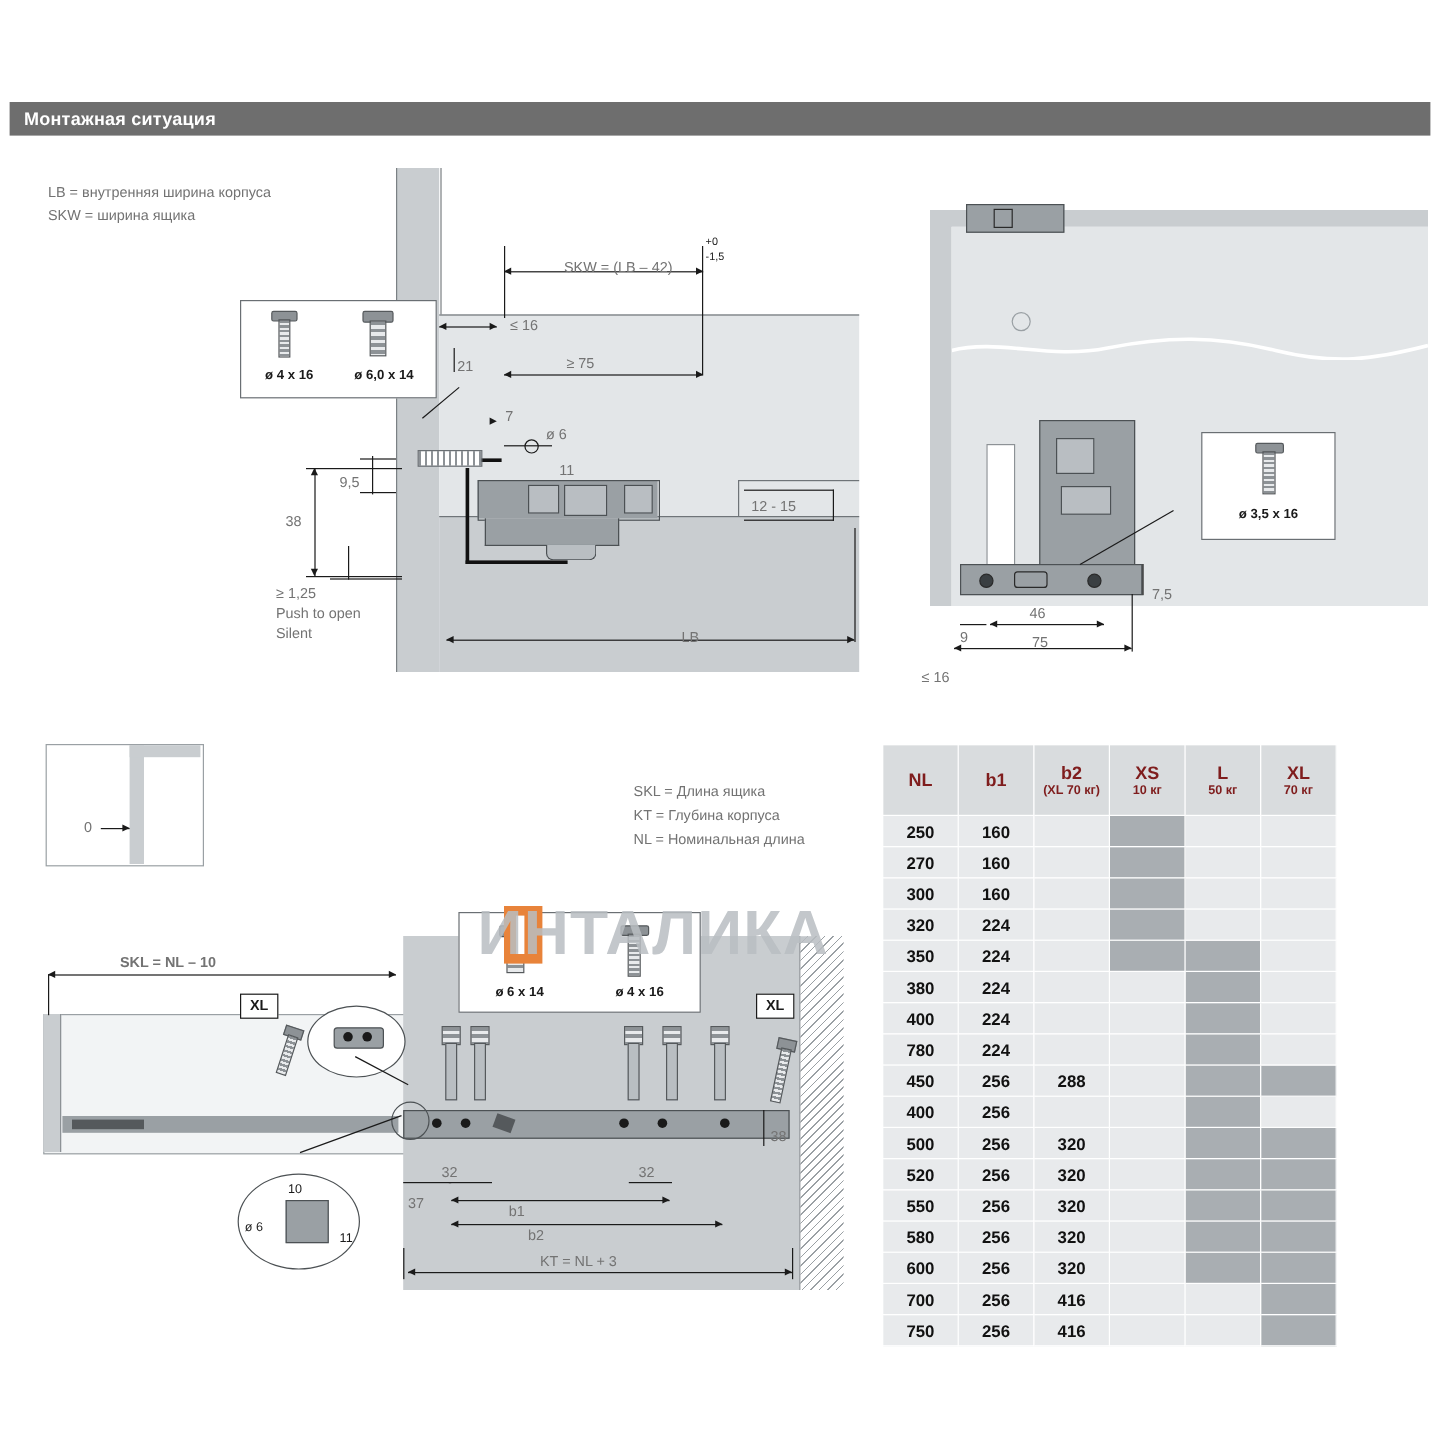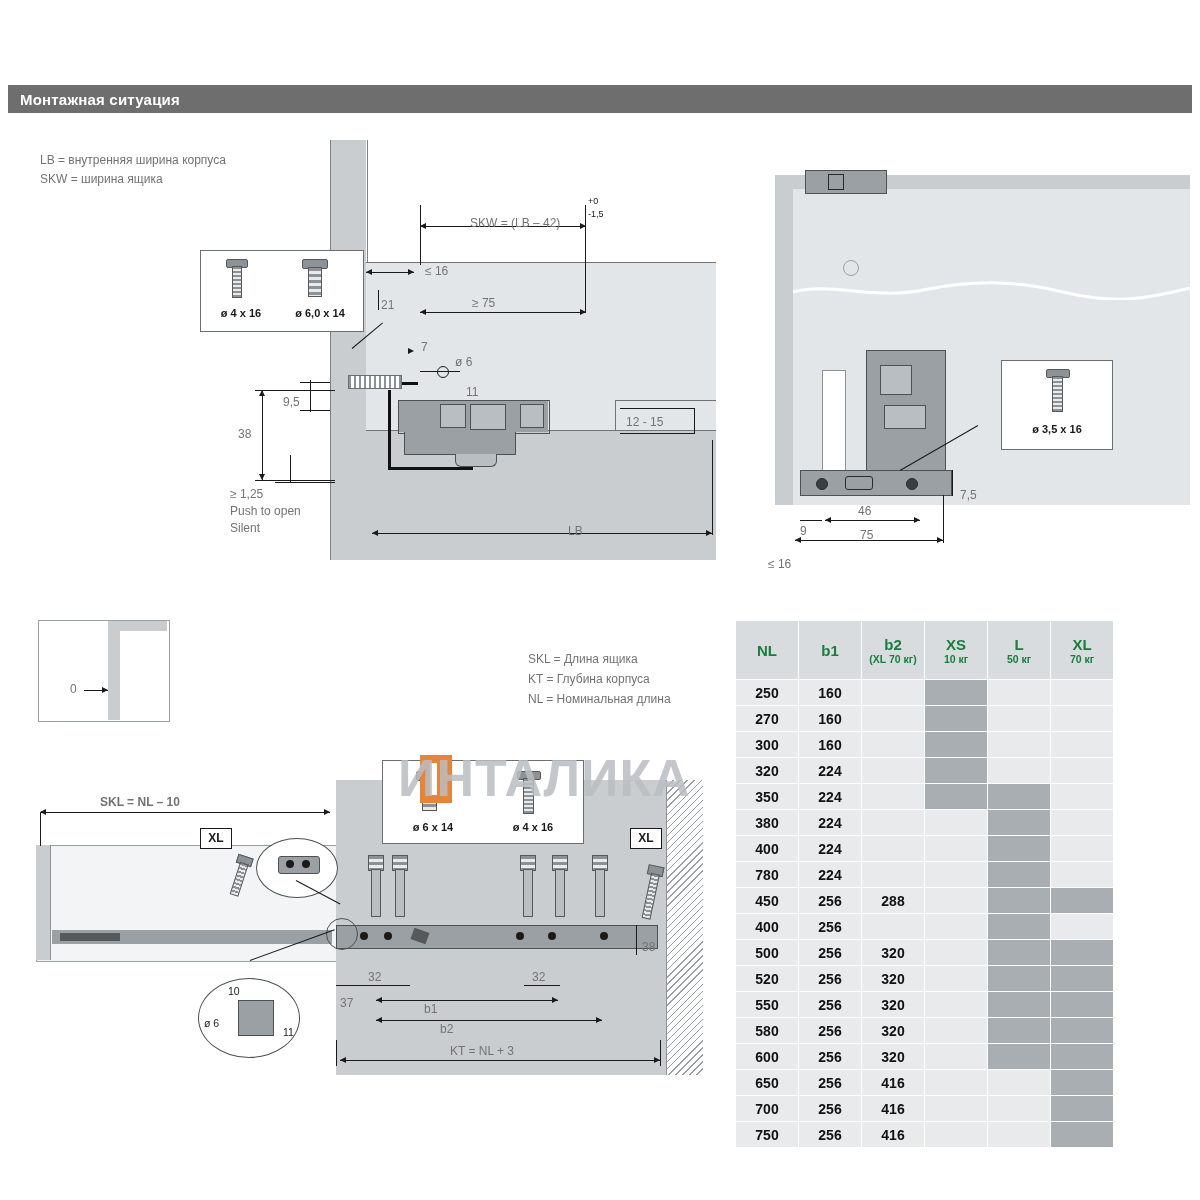--- a/index.html
+++ b/index.html
@@ -53,21 +53,21 @@
     font-size:13px;
   }
   .tbl th,.tbl td{
     border:1px solid #ffffff;
     text-align:center;
     padding:0;
     height:25px;
     width:62px;
   }
   .tbl th{
-    background:#d9dcde;font-weight:bold;font-size:15px;color:#15803d;
+    background:#d9dcde;font-weight:bold;font-size:15px;color:#7f1d1d;
     height:58px;vertical-align:middle;
   }
   .tbl th span.sub{display:block;font-size:10.5px;font-weight:bold;}
   .tbl td{background:#e8eaec;font-weight:bold;color:#111;font-size:14px;}
   .tbl td.mark{background:#a9aeb2;}
   
   .wm{
     position:absolute;left:398px;top:748px;
     font-size:52px;font-weight:bold;color:#b9bec2;opacity:.85;
     letter-spacing:1px;pointer-events:none;
@@ -304,21 +304,21 @@
   <div class="abs" style="left:200px;top:828px;width:30px;height:19px;border:1px solid #1a1a1a;background:#fff;font-size:12px;font-weight:bold;text-align:center;line-height:19px;">XL</div>
   <div class="abs" style="left:630px;top:828px;width:30px;height:19px;border:1px solid #1a1a1a;background:#fff;font-size:12px;font-weight:bold;text-align:center;line-height:19px;">XL</div>
 
   <div class="abs" style="left:256px;top:838px;width:80px;height:58px;border:1px solid #4c5154;border-radius:50%;background:#fff;"></div>
   <div class="abs darkgray" style="left:278px;top:856px;width:40px;height:16px;border:1px solid #4c5154;border-radius:3px;"></div>
   <div class="abs" style="left:286px;top:860px;width:8px;height:8px;background:#1a1a1a;border-radius:50%;"></div>
   <div class="abs" style="left:302px;top:860px;width:8px;height:8px;background:#1a1a1a;border-radius:50%;"></div>
 
   <div class="abs" style="left:198px;top:978px;width:100px;height:78px;border:1px solid #4c5154;border-radius:50%;background:#fff;"></div>
   <div class="abs darkgray" style="left:238px;top:1000px;width:34px;height:34px;border:1px solid #4c5154;"></div>
-  <div class="abs lbl-s" style="left:228px;top:985px;">10</div>
+  <div class="abs lbl-s" style="left:240px;top:985px;">10</div>
   <div class="abs lbl-s" style="left:204px;top:1017px;">ø 6</div>
   <div class="abs lbl-s" style="left:283px;top:1026px;">11</div>
   <div class="abs" style="left:326px;top:918px;width:30px;height:30px;border:1px solid #4c5154;border-radius:50%;"></div>
   <div class="abs dimline" style="left:250px;top:960px;width:90px;transform:rotate(-20deg);transform-origin:left center;"></div>
   <div class="abs dimline" style="left:296px;top:880px;width:50px;transform:rotate(28deg);transform-origin:left center;"></div>
 
   <div class="abs dimline" style="left:40px;top:812px;width:290px;"></div>
   <div class="abs arrowL" style="left:40px;top:809px;"></div>
   <div class="abs arrowR" style="left:324px;top:809px;"></div>
   <div class="abs dimvert" style="left:40px;top:812px;height:34px;"></div>
@@ -513,28 +513,20 @@
       </tr>
       <tr>
         <td>600</td>
         <td>256</td>
         <td>320</td>
         <td></td>
         <td class="mark"></td>
         <td class="mark"></td>
       </tr>
       <tr>
-        <td>650</td>
-        <td>256</td>
-        <td>416</td>
-        <td></td>
-        <td></td>
-        <td class="mark"></td>
-      </tr>
-      <tr>
         <td>700</td>
         <td>256</td>
         <td>416</td>
         <td></td>
         <td></td>
         <td class="mark"></td>
       </tr>
       <tr>
         <td>750</td>
         <td>256</td>

